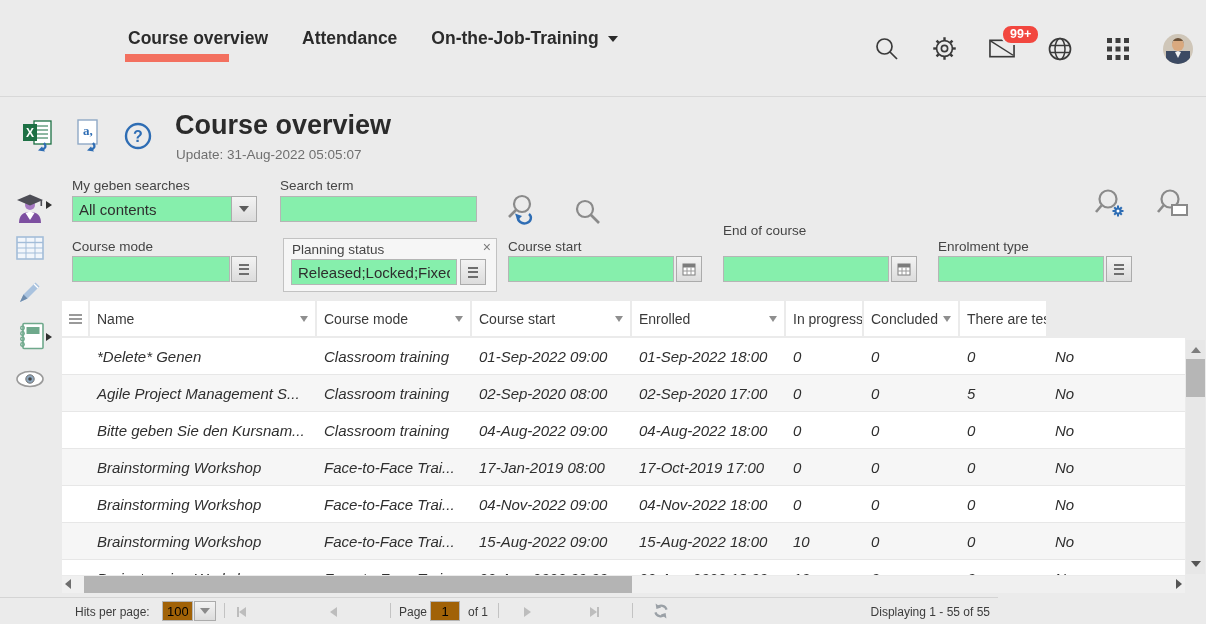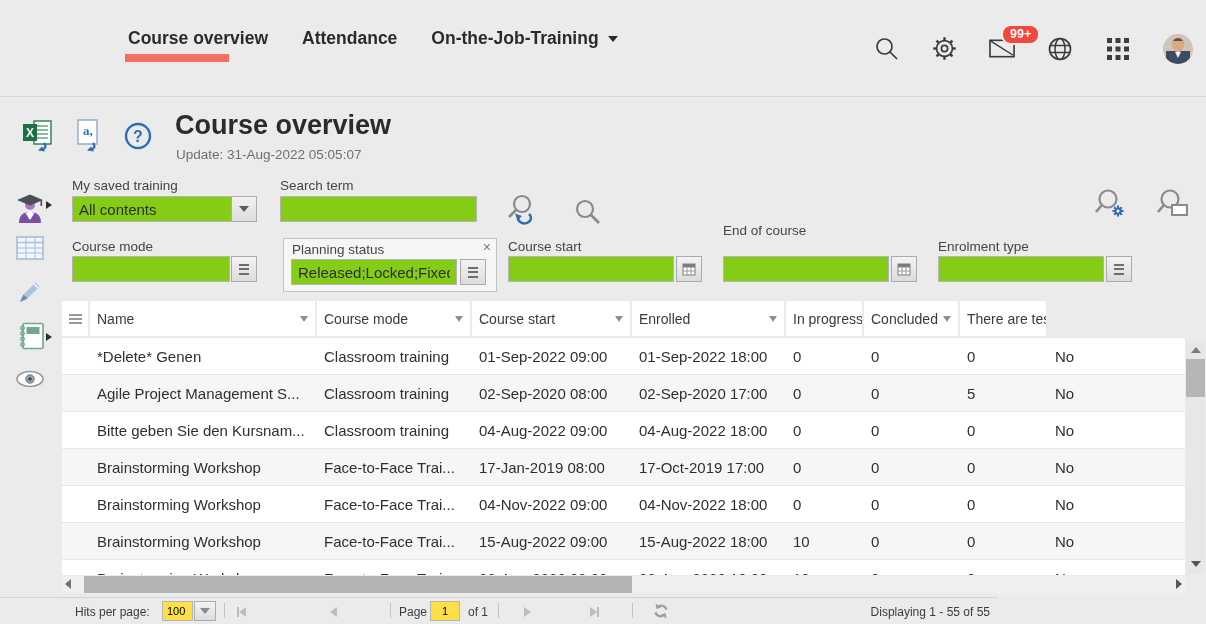--- a/index.html
+++ b/index.html
@@ -33,21 +33,21 @@
   .page-title { position:absolute; left:175px; top:110px; font-size:27px; font-weight:bold; color:#2b2b2b; }
   .page-subtitle { position:absolute; left:176px; top:147px; font-size:13.5px; color:#6f6f6f; }
 
   
   .side-ico { position:absolute; cursor:pointer; }
   .side-arrow { position:absolute; width:0; height:0; border-top:4.5px solid transparent;
                 border-bottom:4.5px solid transparent; border-left:6px solid #2f2f2f; cursor:pointer; }
 
   
   .flabel { position:absolute; font-size:13.5px; color:#454545; white-space:nowrap; }
-  .finput { position:absolute; height:26px; border:1px solid #b5b5b5; background:#84cc16;
+  .finput { position:absolute; height:26px; border:1px solid #b5b5b5; background:#86efac;
             font-family:inherit; font-size:15px; color:#2e2e2e; padding:0 6px; }
   .ibtn { position:absolute; width:26px; height:26px; background:linear-gradient(#f3f3f3,#dcdcdc);
           border:1px solid #ababab; display:flex; align-items:center; justify-content:center;
           cursor:pointer; }
   .tri-dn { width:0; height:0; border-left:5px solid transparent; border-right:5px solid transparent;
             border-top:6px solid #5c5c5c; }
   .bars { display:flex; flex-direction:column; gap:2.5px; }
   .bars i { display:block; width:10px; height:2px; background:#6e6e6e; }
   .chip { position:absolute; left:283px; top:238px; width:214px; height:54px; background:#f6f6f6;
           border:1px solid #c2c2c2; }
@@ -60,21 +60,21 @@
   .th { background:#fff; display:flex; align-items:center; justify-content:space-between;
         padding:0 7px; font-size:14px; color:#3a3a3a; cursor:pointer; white-space:nowrap;
         overflow:hidden; }
   .sort { width:0; height:0; border-left:4.5px solid transparent; border-right:4.5px solid transparent;
           border-top:6px solid #8f8f8f; flex:none; margin-left:4px; }
   .ham { display:flex; flex-direction:column; gap:2px; margin:0 auto; }
   .ham i { display:block; width:13px; height:2px; background:#9a9a9a; }
   .tbody { position:absolute; left:62px; top:338px; width:1123px; height:237px; overflow:hidden; }
   .tr { display:grid; grid-template-columns:26px 225px 153px 158px 152px 76px 94px 86px 1fr;
         column-gap:2px; height:37px; align-items:center; background:#fff;
-        border-bottom:1px solid #e7e7e7; cursor:pointer; }
+        border-bottom:1px solid #e7e7e7; cursor:pointer;font-style:italic; }
   .tr.alt { background:#f6f6f6; }
   .td { padding:0 7px; font-size:15px; color:#2f2f2f; white-space:nowrap; overflow:hidden; }
 
   
   .vscroll { position:absolute; right:1px; top:340px; width:19px; height:234px; background:#e7e7e7; }
   .vthumb { position:absolute; left:0; top:19px; width:19px; height:38px; background:#b6b6b6; cursor:grab; }
   .arr-up { position:absolute; left:5px; top:7px; width:0; height:0; border-left:5px solid transparent;
             border-right:5px solid transparent; border-bottom:6px solid #7d7d7d; cursor:pointer; }
   .arr-dn { position:absolute; left:5px; bottom:7px; width:0; height:0; border-left:5px solid transparent;
             border-right:5px solid transparent; border-top:6px solid #555; cursor:pointer; }
@@ -88,22 +88,22 @@
   
   .bottombar { position:absolute; left:0; top:597px; width:998px; height:27px; background:#ebebeb;
                border-top:1px solid #d4d4d4; font-size:12px; color:#3c3c3c; }
   .bottombar .sep { position:absolute; top:5px; width:1px; height:15px; background:#c3c3c3; }
   .pgico { position:absolute; top:8px; cursor:default; }
   .pg-tri-l { width:0; height:0; border-top:5px solid transparent; border-bottom:5px solid transparent;
               border-right:7px solid #bdbdbd; display:inline-block; }
   .pg-tri-r { width:0; height:0; border-top:5px solid transparent; border-bottom:5px solid transparent;
               border-left:7px solid #bdbdbd; display:inline-block; }
   .pg-bar { width:2px; height:10px; background:#bdbdbd; display:inline-block; }
-  .fo-input { position:absolute; top:3px; height:20px; border:1px solid #b5b5b5; background:#fde047;
-              font-family:inherit; font-size:11px; padding:0 4px; }
+  .fo-input { position:absolute; top:3px; height:20px; border:1px solid #b5b5b5; background:#a16207;
+              font-family:inherit; font-size:13px; padding:0 4px; }
   .fbtn { position:absolute; top:3px; width:22px; height:20px; background:linear-gradient(#f3f3f3,#dcdcdc);
           border:1px solid #ababab; display:flex; align-items:center; justify-content:center; cursor:pointer; }
 </style>
 </head>
 <body>
 
 <div class="topbar">
   <div class="tabs">
     <div class="tab">
       <span>Course overview</span>
@@ -263,21 +263,21 @@
 </div>
 <div class="side-arrow" style="left:46px; top:333px;"></div>
 <div class="side-ico" style="left:15px; top:370px;">
   <svg width="30" height="18" viewBox="0 0 30 18">
     <ellipse cx="15" cy="9" rx="13" ry="7.5" fill="#fff" stroke="#9a9a9a" stroke-width="1.6"></ellipse>
     <circle cx="15" cy="9" r="4.2" fill="#8fa8bf" stroke="#707070" stroke-width="1"></circle>
     <circle cx="15" cy="9" r="1.8" fill="#454545"></circle>
   </svg>
 </div>
 
-<div class="flabel" style="left:72px; top:178px;">My saved training</div>
+<div class="flabel" style="left:72px; top:178px;">My geben searches</div>
 <input class="finput" style="left: 72px; top: 196px; width: 160px;" value="All contents">
 <div class="ibtn" style="left:231px; top:196px;">
     <span class="tri-dn"></span>
   </div>
 
 <div class="flabel" style="left:280px; top:178px;">Search term</div>
 <input class="finput" style="left: 280px; top: 196px; width: 197px;" value="">
 
 <div class="abs" style="left:505px; top:194px;">
   <svg width="34" height="32" viewBox="0 0 34 32">

